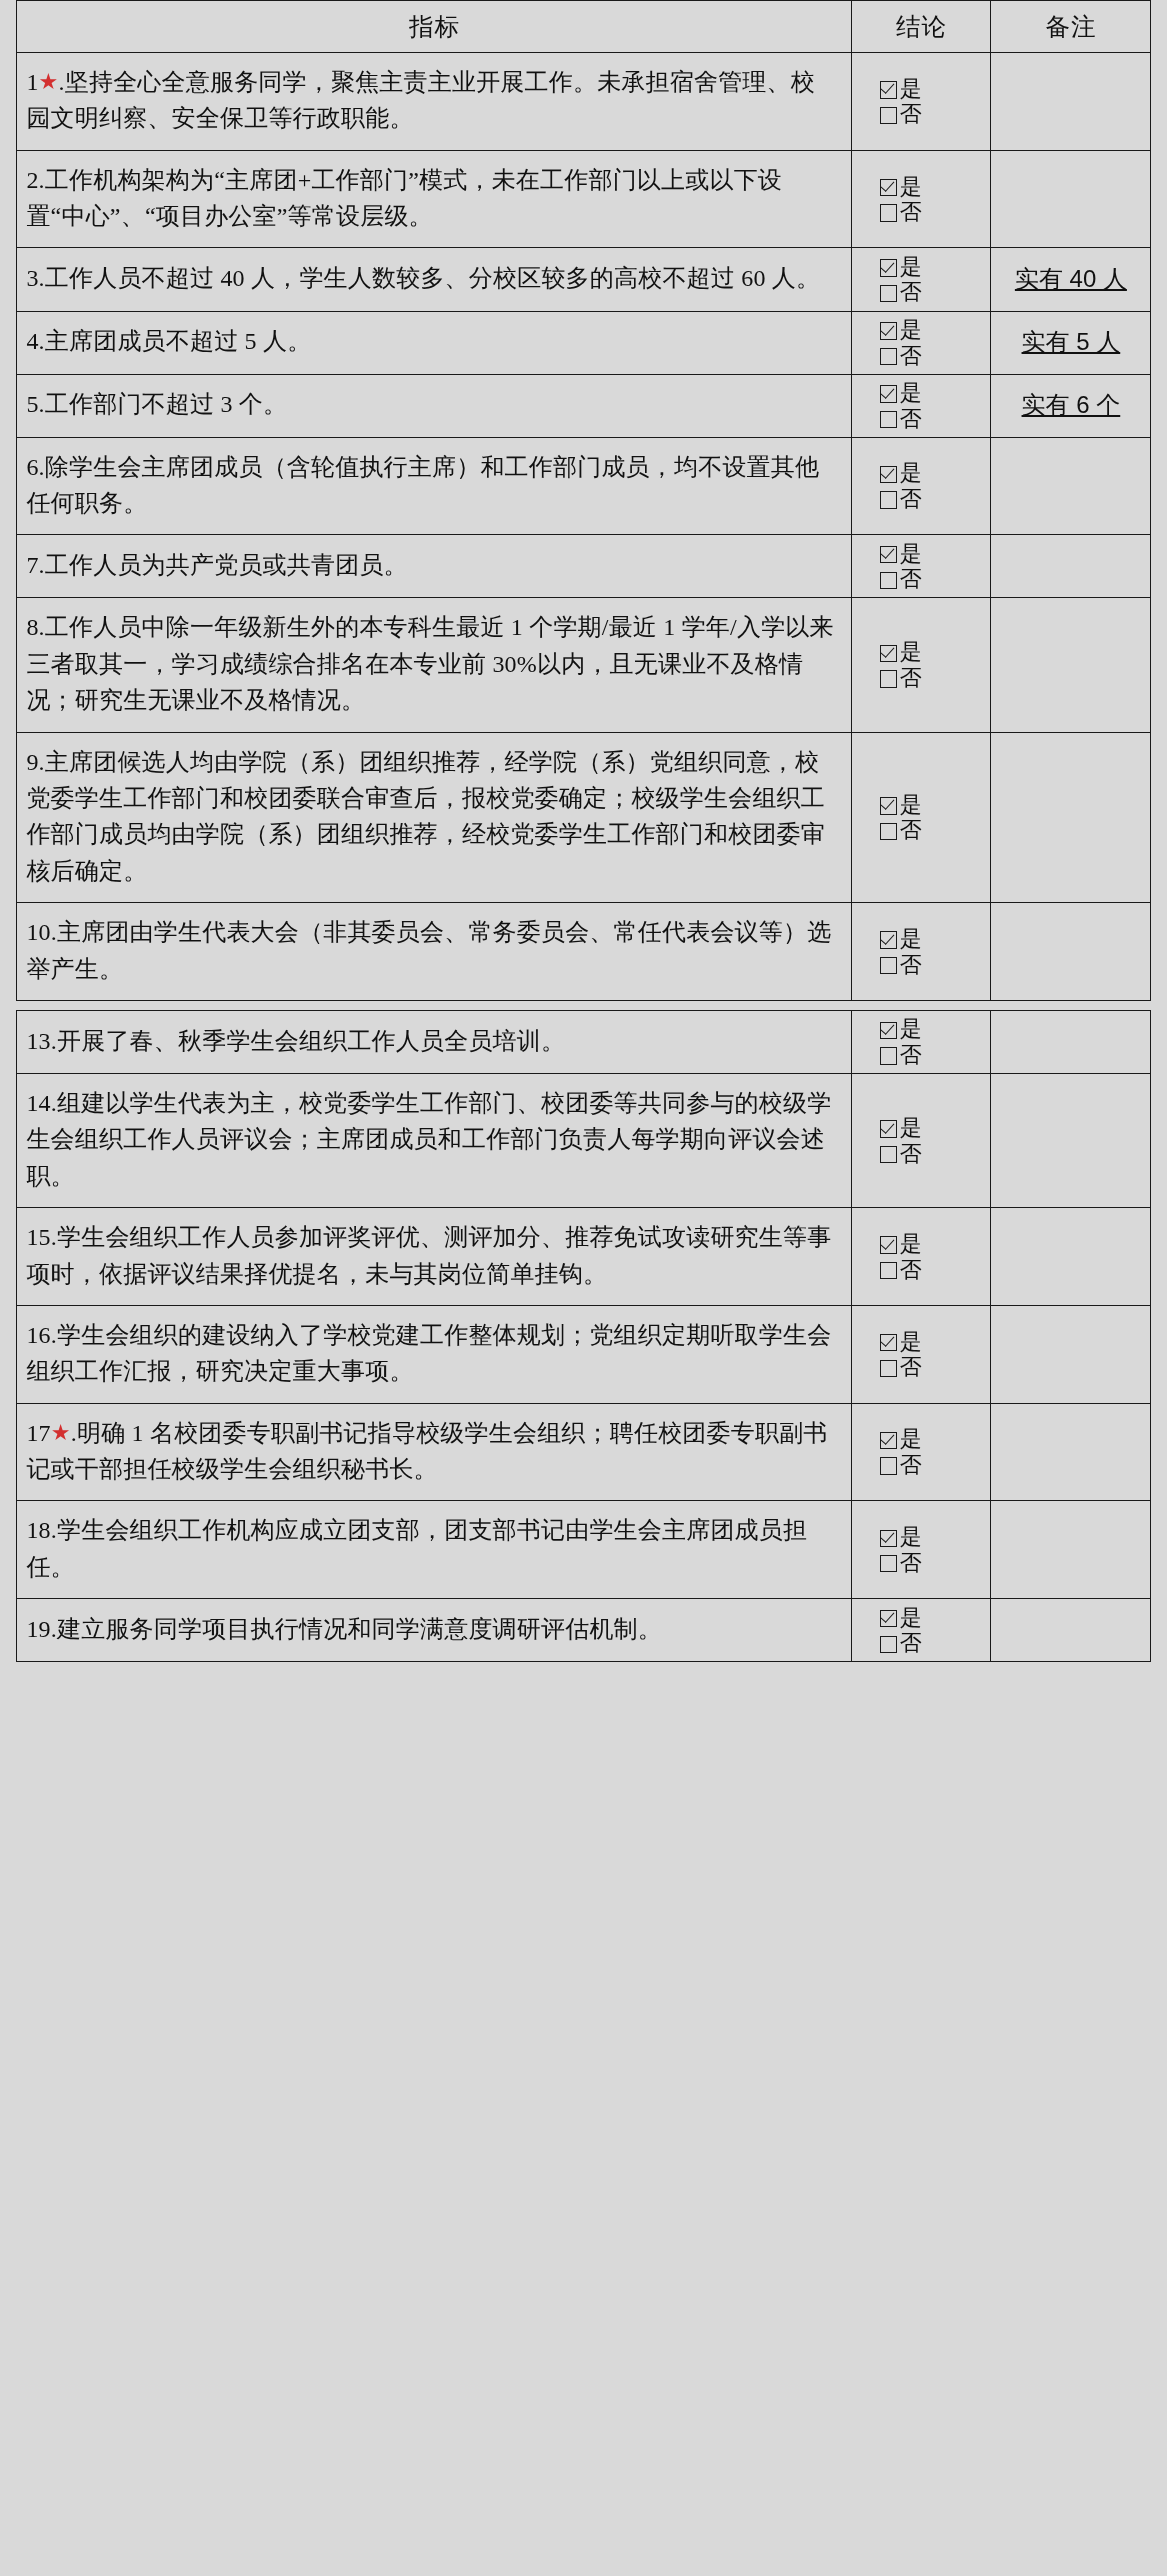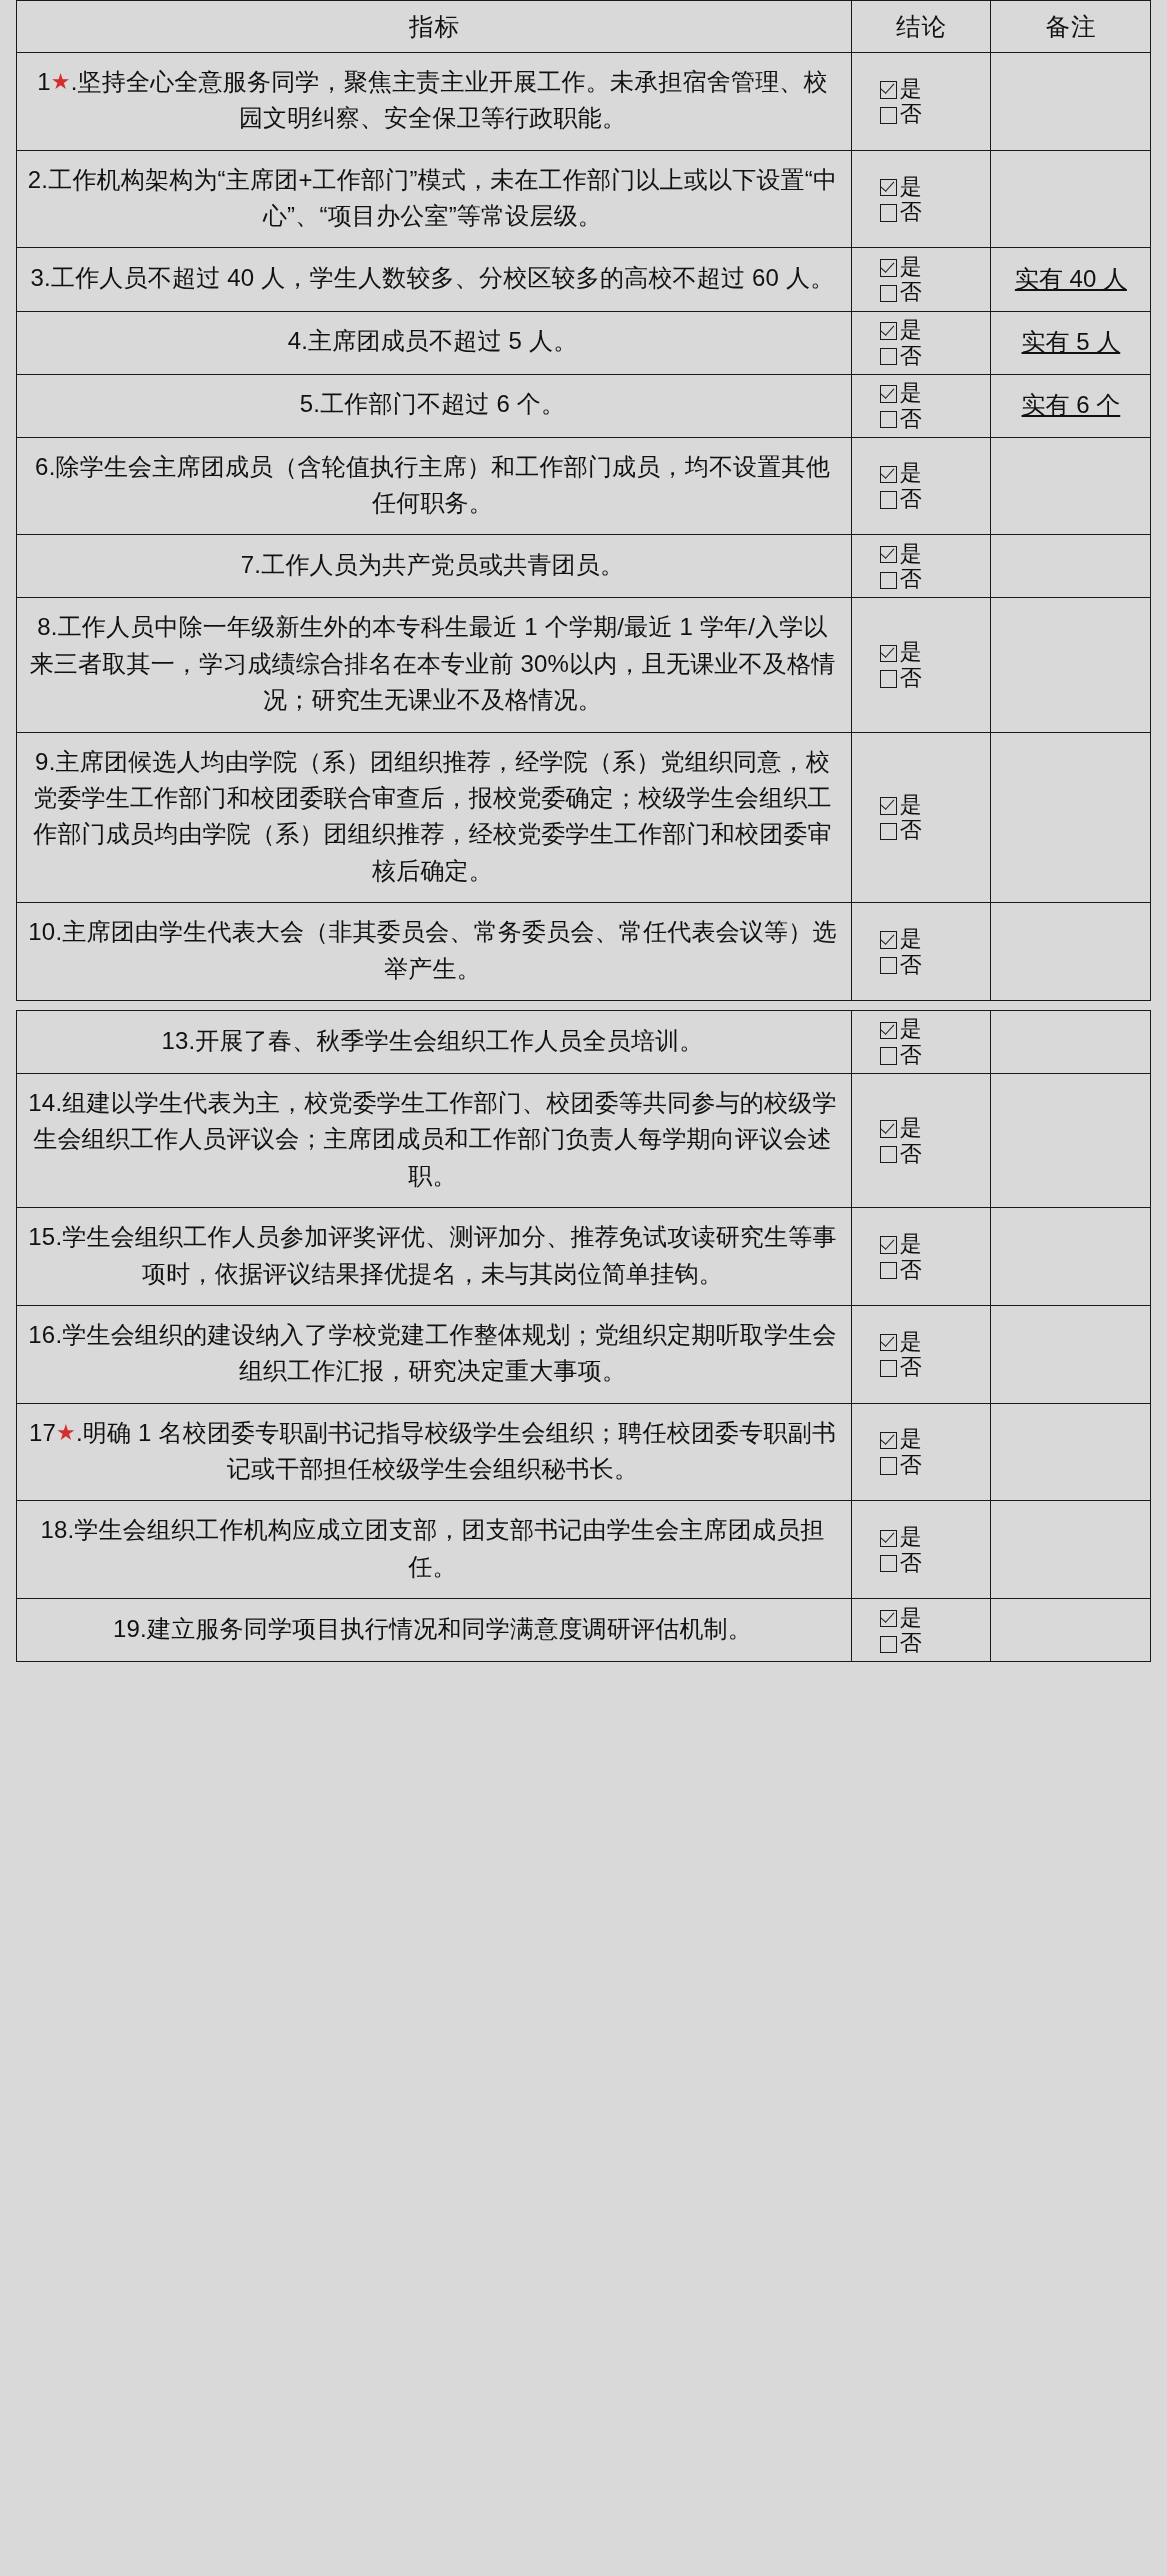--- a/index.html
+++ b/index.html
@@ -36,25 +36,26 @@
     background: #d9d9d9;
   }
   table.checklist th {
     text-align: center;
     font-weight: normal;
     font-size: 24.6px;
     padding: 9px 3.6px;
     letter-spacing: 0.9px;
   }
   td.item {
-    text-align: center;
+    text-align: left;
     padding: 11px 12.8px 12.8px 9px;
     font-size: 24px;
     line-height: 1.52;
     letter-spacing: 0.2px;
+    font-family: Liberation Serif, serif;
   }
   td.concl {
     text-align: center;
     padding: 5.5px 1.8px;
   }
   td.remark {
     text-align: center;
     font-size: 24px;
     padding: 7.3px 5.5px;
     line-height: 1.45;
@@ -139,21 +140,21 @@
         </tr>
         <tr>
           <td class="item"><span>4</span><span>.主席团成员不超过 5 人。</span></td>
           <td class="concl">
             <label class="choice"><span class="box checked"></span><span>是</span></label>
             <label class="choice"><span class="box"></span><span>否</span></label>
           </td>
           <td class="remark">实有 5 人</td>
         </tr>
         <tr>
-          <td class="item"><span>5</span><span>.工作部门不超过 6 个。</span></td>
+          <td class="item"><span>5</span><span>.工作部门不超过 3 个。</span></td>
           <td class="concl">
             <label class="choice"><span class="box checked"></span><span>是</span></label>
             <label class="choice"><span class="box"></span><span>否</span></label>
           </td>
           <td class="remark">实有 6 个</td>
         </tr>
         <tr>
           <td class="item"><span>6</span><span>.除学生会主席团成员（含轮值执行主席）和工作部门成员，均不设置其他任何职务。</span></td>
           <td class="concl">
             <label class="choice"><span class="box checked"></span><span>是</span></label>

